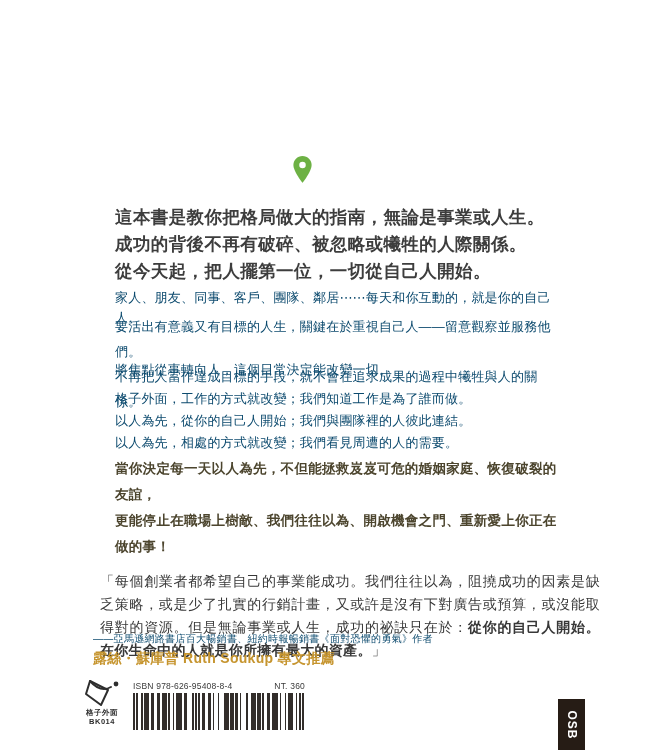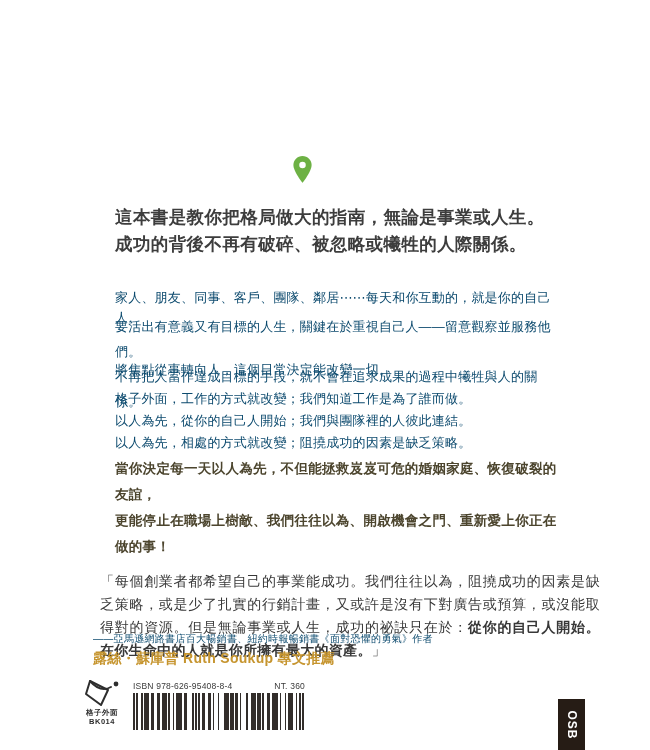--- a/index.html
+++ b/index.html
@@ -82,35 +82,36 @@
 <div class="abs pin">
   <svg width="23" height="29" viewBox="0 0 24 30" aria-hidden="true">
     <path d="M12 1 C6.6 1 2.5 5.2 2.5 10.4 C2.5 17.2 12 29 12 29 S21.5 17.2 21.5 10.4 C21.5 5.2 17.4 1 12 1 Z" fill="#6db144"></path>
     <circle cx="12" cy="10.2" r="3.4" fill="#ffffff"></circle>
   </svg>
 </div>
 
 <div class="abs headline">
   <div>這本書是教你把格局做大的指南，無論是事業或人生。</div>
   <div>成功的背後不再有破碎、被忽略或犧牲的人際關係。</div>
+  <div>從今天起，把人擺第一位，一切從自己人開始。</div>
 </div>
 
 <div class="abs para para1">家人、朋友、同事、客戶、團隊、鄰居⋯⋯每天和你互動的，就是你的自己人。</div>
 
 <div class="abs para para2">
   <div>要活出有意義又有目標的人生，關鍵在於重視自己人——留意觀察並服務他們。</div>
   <div>不再把人當作達成目標的手段，就不會在追求成果的過程中犧牲與人的關係。</div>
 </div>
 
 <div class="abs para para3">將焦點從事轉向人，這個日常決定能改變一切。</div>
 
 <div class="abs para para4">
   <div>格子外面，工作的方式就改變；我們知道工作是為了誰而做。</div>
   <div>以人為先，從你的自己人開始；我們與團隊裡的人彼此連結。</div>
-  <div>以人為先，相處的方式就改變；阻撓成功的因素是缺乏策略。</div>
+  <div>以人為先，相處的方式就改變；我們看見周遭的人的需要。</div>
 </div>
 
 <div class="abs highlight">
   <div>當你決定每一天以人為先，不但能拯救岌岌可危的婚姻家庭、恢復破裂的友誼，</div>
   <div>更能停止在職場上樹敵、我們往往以為、開啟機會之門、重新愛上你正在做的事！</div>
 </div>
 
 <p class="abs quote"><span>「每個創業者都希望自己的事業能成功。我們往往以為，阻撓成功的因素是缺乏策略，或是少了扎實的行銷計畫，又或許是沒有下對廣告或預算，或沒能取得對的資源。但是無論事業或人生，成功的祕訣只在於：</span><b>從你的自己人開始。在你生命中的人就是你所擁有最大的資產。</b><span>」</span></p>
 
 <div class="abs endorse1">——亞馬遜網路書店百大暢銷書、紐約時報暢銷書《面對恐懼的勇氣》作者</div>

